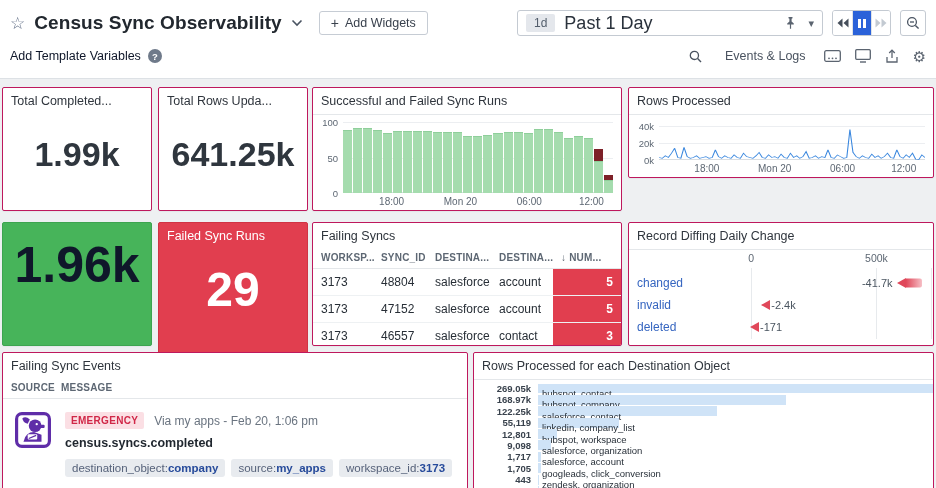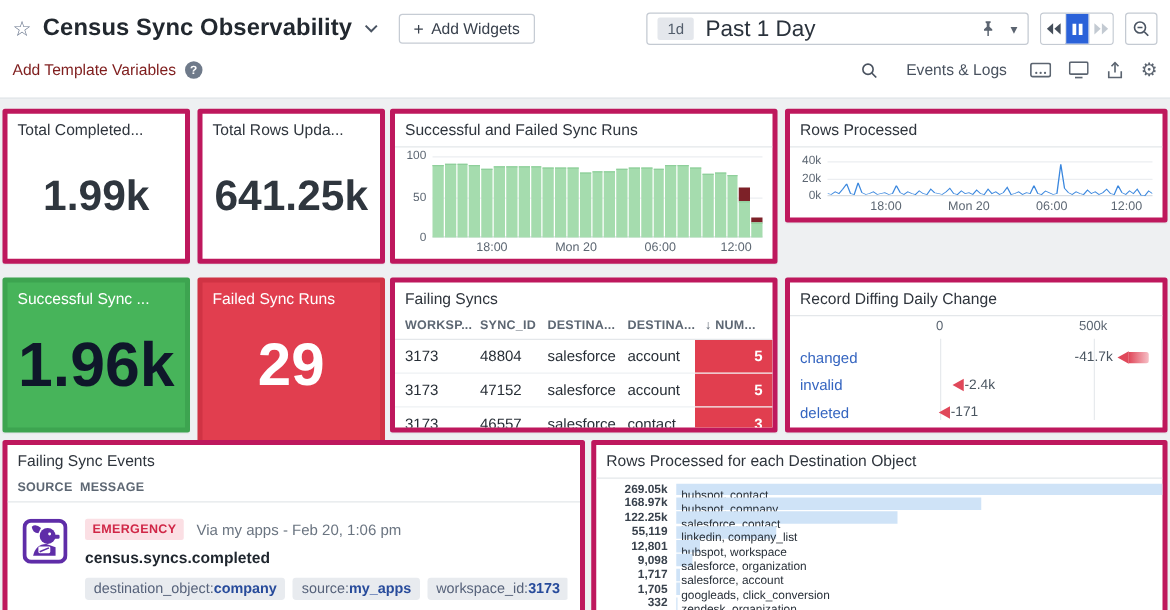--- a/index.html
+++ b/index.html
@@ -22,29 +22,29 @@
   .tp-pin, .tp-caret { color:#5b6470; display:flex; align-items:center; }
   .tp-caret { font-size:11px; margin-left:2px; }
   .navgroup { display:flex; margin-left:9px; border:1px solid #c4cad2; border-radius:3px; overflow:hidden; height:26px; }
   .navbtn { width:19px; display:flex; align-items:center; justify-content:center; background:#fff; border:none; cursor:pointer; padding:0; }
   .navbtn + .navbtn { border-left:1px solid #dfe3e7; }
   .navbtn.active { background:#2b62d9; }
   .pausebars { display:flex; gap:2.5px; }
   .pausebars i { display:block; width:2.5px; height:9px; background:#fff; }
   .btn-zoomout { width:26px; height:26px; margin-left:9px; border:1px solid #c4cad2; border-radius:3px; background:#fff; display:flex; align-items:center; justify-content:center; cursor:pointer; }
   .tb-row2 { display:flex; align-items:center; padding:0 10px; height:32px; margin-top:2px; }
-  .link-tmpl { color:#7f1d1d; font-size:12.5px; cursor:pointer; }
+  .link-tmpl { color:#0f172a; font-size:12.5px; cursor:pointer; }
   .help-icon { width:14px; height:14px; border-radius:50%; background:#6f7a8a; color:#fff; font-size:9.5px; font-weight:700; display:flex; align-items:center; justify-content:center; margin-left:7px; }
   .evlogs { display:flex; align-items:center; gap:23px; color:#49525f; font-size:12.5px; cursor:pointer; }
   .tb-icons { display:flex; align-items:center; gap:14px; margin-left:18px; color:#5b6470; }
   .tb-icons > span { display:flex; align-items:center; cursor:pointer; }
   .gear-glyph { font-size:15px; line-height:1; }
 
   
-  .widget { position:absolute; background:#fff; border:4px solid #be185d; border-radius:2px; box-shadow:0 1px 1px rgba(20,30,40,.04); overflow:hidden; }
+  .widget { position:absolute; background:#fff; border:1px solid #be185d; border-radius:2px; box-shadow:0 1px 1px rgba(20,30,40,.04); overflow:hidden; }
   .w-title { padding:6px 8px 4px 8px; font-size:12.5px; color:#2f353d; white-space:nowrap; overflow:hidden; }
   .w-title.bordered { border-bottom:1px solid #e4e7ea; padding-bottom:6px; }
   .qv-value { display:flex; align-items:center; justify-content:center; height:84px; font-size:34px; font-weight:700; color:#2f363e; }
   .widget.green { background:#47b45a; border-color:#3da450; }
   .widget.red { background:#e13e4f; border-color:#d03344; }
   .widget.green .w-title, .widget.red .w-title { color:#fff; }
   .widget.green .qv-value { color:#0f172a; font-size:50px; }
   .widget.red .qv-value { color:#fff; font-size:48px; }
 
   
@@ -319,21 +319,20 @@
         <span class="xlabel" style="left: 43.5%;">Mon 20</span>
         <span class="xlabel" style="left: 69%;">06:00</span>
         <span class="xlabel" style="left: 92%;">12:00</span>
         <svg viewBox="0 0 270 72" preserveAspectRatio="none" class="linesvg">
           <polyline points="0.0,67.2 3.2,68.8 6.4,64.0 9.5,67.2 12.7,59.2 15.9,49.6 19.1,67.2 22.2,68.8 25.4,48.0 28.6,65.6 31.8,68.8 34.9,67.2 38.1,64.0 41.3,68.8 44.5,67.2 47.6,65.6 50.8,68.8 54.0,67.2 57.2,52.8 60.4,65.6 63.5,68.8 66.7,64.0 69.9,67.2 73.1,68.8 76.2,62.4 79.4,67.2 82.6,68.8 85.8,59.2 88.9,65.6 92.1,67.2 95.3,68.8 98.5,64.0 101.6,57.6 104.8,67.2 108.0,68.8 111.2,62.4 114.4,67.2 117.5,65.6 120.7,68.8 123.9,60.8 127.1,67.2 130.2,68.8 133.4,59.2 136.6,67.2 139.8,64.0 142.9,68.8 146.1,65.6 149.3,56.0 152.5,68.8 155.6,67.2 158.8,64.0 162.0,68.8 165.2,65.6 168.4,67.2 171.5,52.8 174.7,67.2 177.9,68.8 181.1,62.4 184.2,65.6 187.4,68.8 190.6,67.2 193.8,14.4 196.9,57.6 200.1,65.6 203.3,68.8 206.5,64.0 209.6,67.2 212.8,68.8 216.0,60.8 219.2,67.2 222.4,64.0 225.5,68.8 228.7,65.6 231.9,59.2 235.1,67.2 238.2,68.8 241.4,52.8 244.6,65.6 247.8,68.8 250.9,62.4 254.1,67.2 257.3,59.2 260.5,70.4 263.6,71.5 266.8,62.4 270.0,67.2" fill="none" stroke="#3a87de" stroke-width="1.1"></polyline>
         </svg>
       </div>
   </div>
 
   <div class="widget green" style="left:2px;top:222px;width:150px;height:124px;">
-    <div class="w-title">Successful Sync ...</div>
     <div class="qv-value">1.96k</div>
   </div>
 
   <div class="widget red" style="left:158px;top:222px;width:150px;height:146px;">
     <div class="w-title">Failed Sync Runs</div>
     <div class="qv-value">29</div>
   </div>
 
   <div class="widget" style="left:312px;top:222px;width:310px;height:124px;">
     <div class="w-title">Failing Syncs</div>
@@ -459,21 +458,21 @@
         </div>
         <div class="tl-row">
           <span class="tl-val">1,717</span>
           <span class="tl-barcell"><span class="tl-bar" style="width: 0.7%;"></span><span class="tl-label">salesforce, account</span></span>
         </div>
         <div class="tl-row">
           <span class="tl-val">1,705</span>
           <span class="tl-barcell"><span class="tl-bar" style="width: 0.7%;"></span><span class="tl-label">googleads, click_conversion</span></span>
         </div>
         <div class="tl-row">
-          <span class="tl-val">332</span>
+          <span class="tl-val">443</span>
           <span class="tl-barcell"><span class="tl-bar" style="width: 0.3%;"></span><span class="tl-label">zendesk, organization</span></span>
         </div>
         <div class="tl-row">
           <span class="tl-val">112</span>
           <span class="tl-barcell">
             <span class="tl-bar" style="width: 0.3%;"></span>
           </span>
         </div>
       </div>
   </div>

